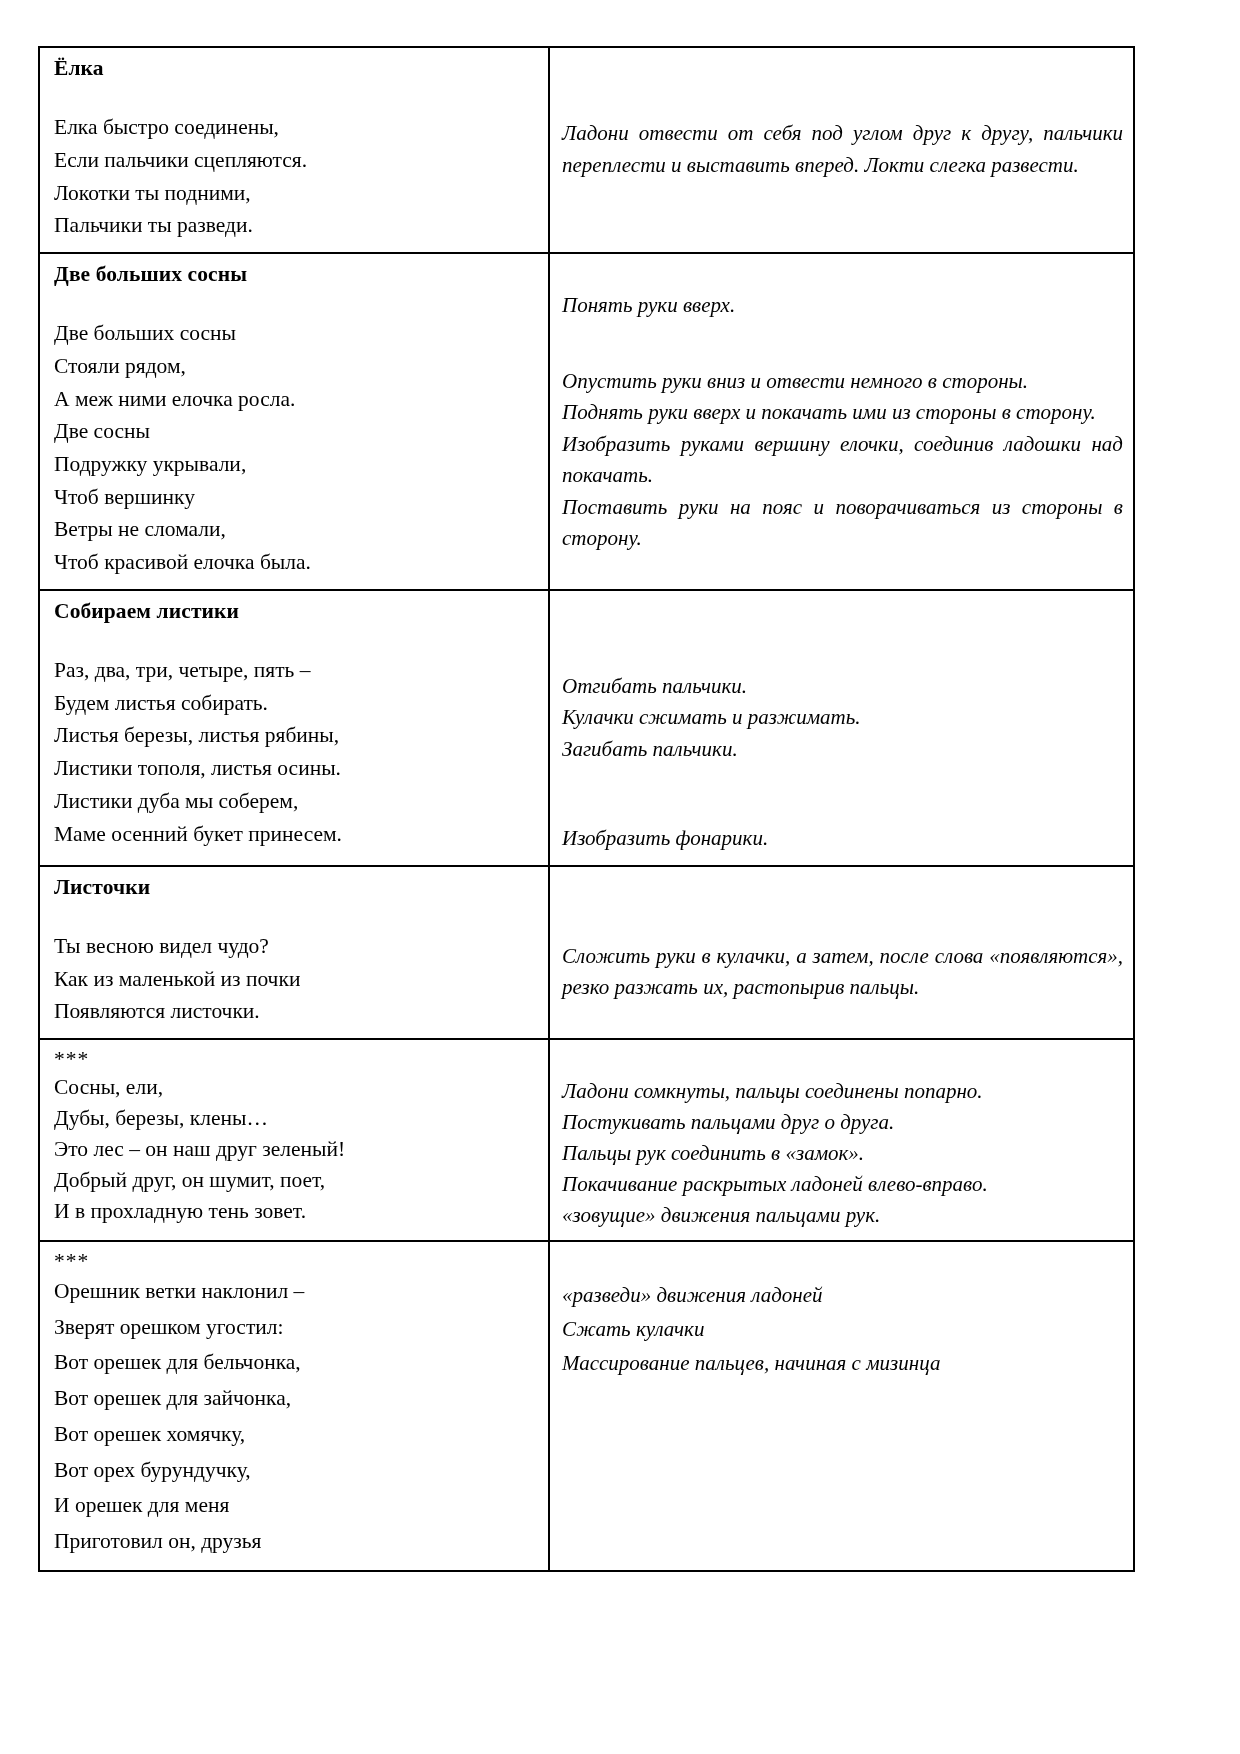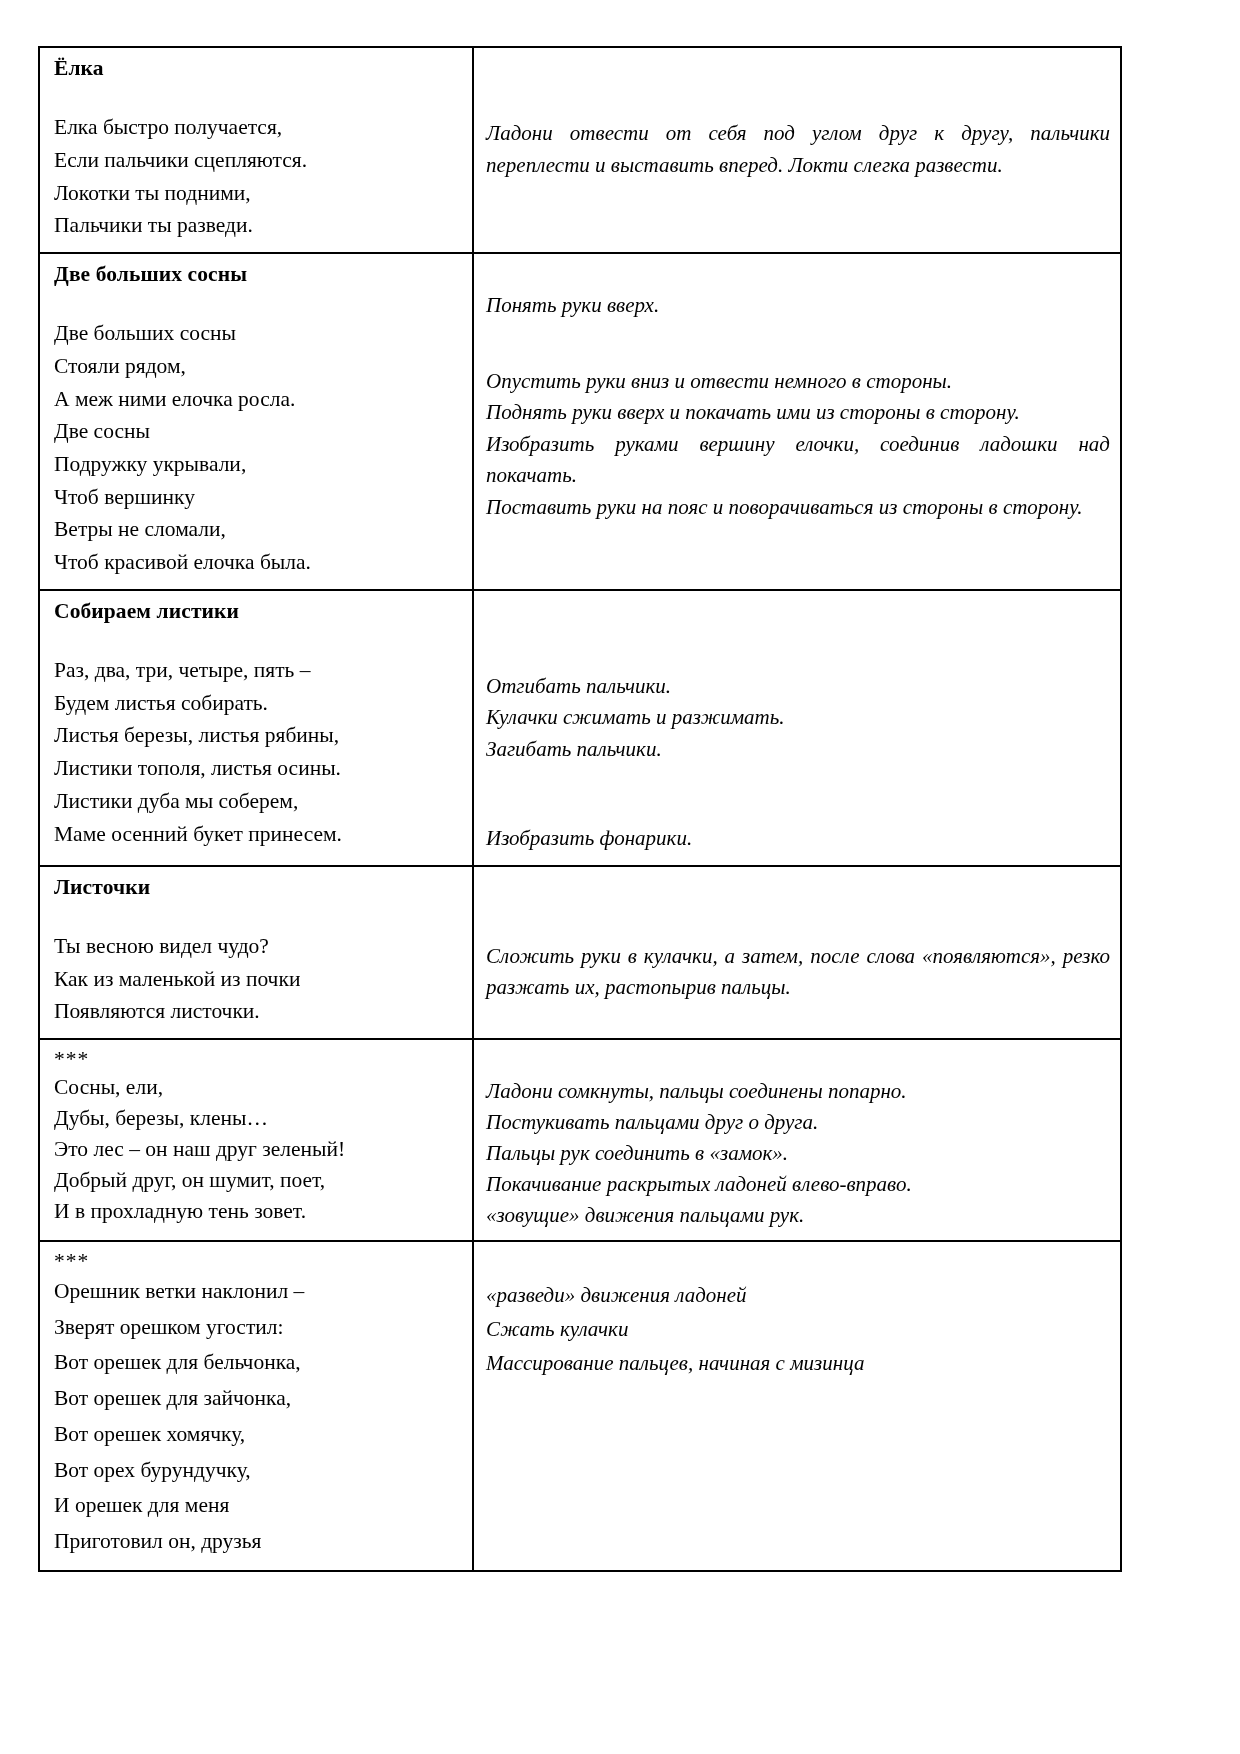--- a/index.html
+++ b/index.html
@@ -22,22 +22,22 @@
   table.sheet {
     width: 1034px;
     border-collapse: collapse;
     table-layout: fixed;
   }
   table.sheet td {
     border: 2px solid #000000;
     vertical-align: top;
     padding: 0;
   }
-  td.col-left   { width: 434px; }
-  td.col-right  { width: 648px; }
+  td.col-left   { width: 510px; }
+  td.col-right  { width: 585px; }
 
   .cell-inner {
     padding: 8px 10px 10px 14px;
   }
   .cell-inner-right {
     padding: 8px 10px 10px 12px;
   }
 
   .title {
     font-weight: bold;
@@ -91,21 +91,21 @@
 
 <div class="page">
   <table class="sheet">
 
     <tbody>
         <tr>
       <td class="col-left">
         <div class="cell-inner">
           <p class="title">Ёлка</p>
           <div class="gap-after-title"></div>
-          <p class="verse">Елка быстро получается,
+          <p class="verse">Елка быстро соединены,
 Если пальчики сцепляются.
 Локотки ты подними,
 Пальчики ты разведи.</p>
         </div>
       </td>
       <td class="col-right">
         <div class="cell-inner-right pad-top-r1">
           <p class="action">Ладони отвести от себя под углом друг к другу, пальчики переплести и выставить вперед. Локти слегка развести.</p>
         </div>
       </td>

